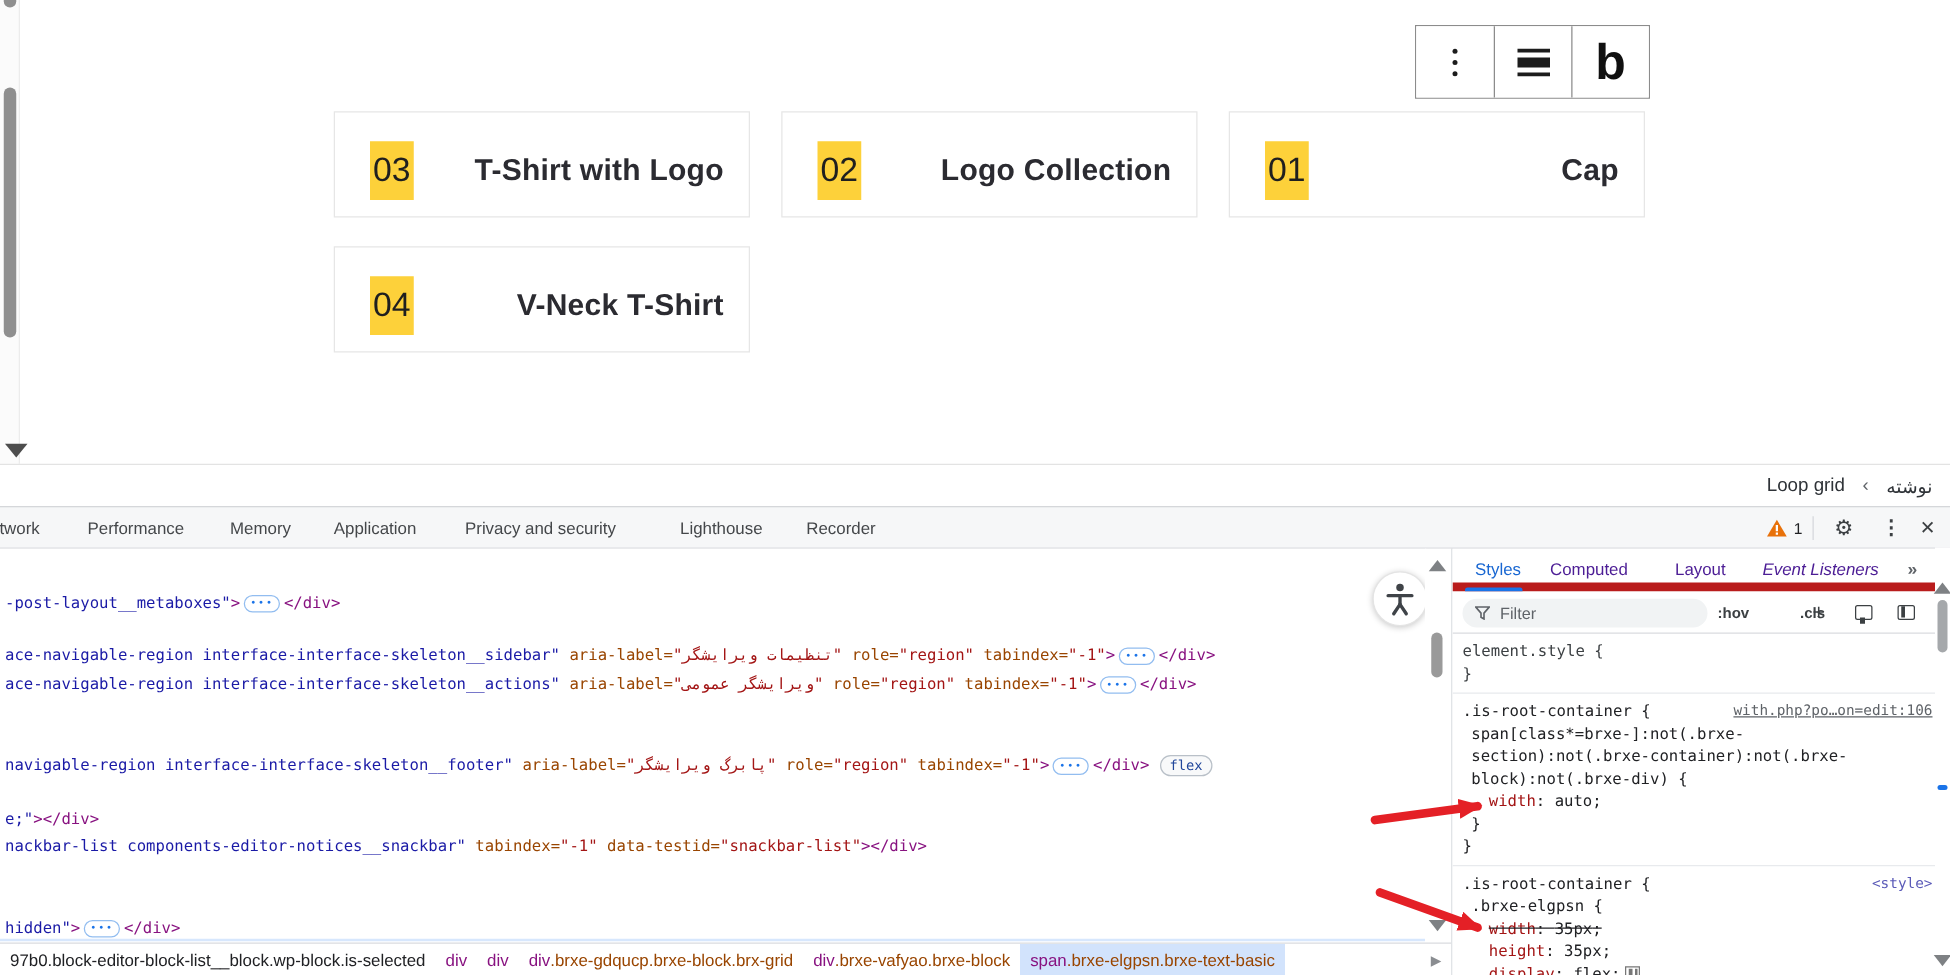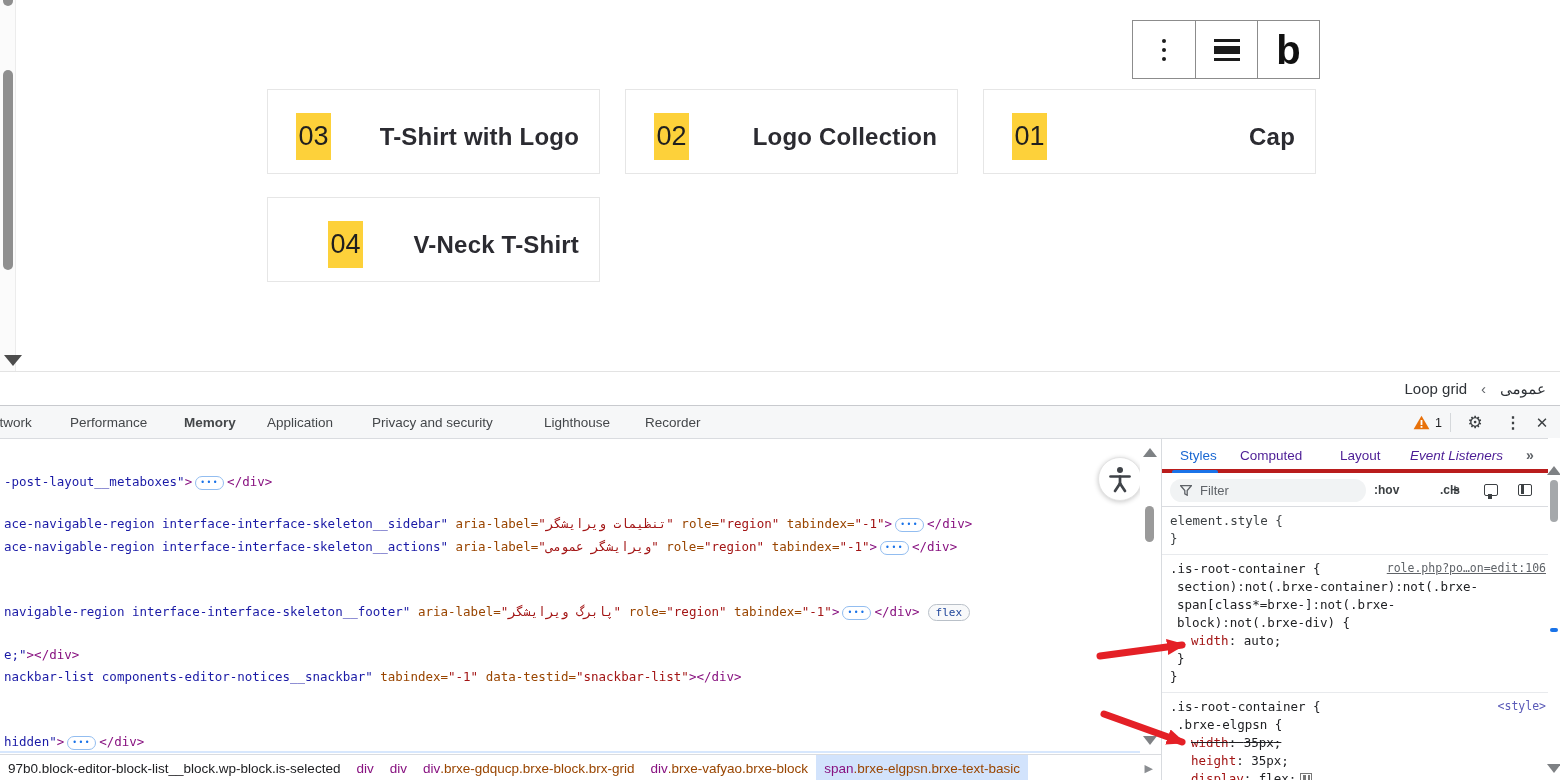--- a/index.html
+++ b/index.html
@@ -86,21 +86,21 @@
                    display:flex; align-items:stretch; overflow:hidden; font-size:13.5px; }
   .crumb { display:flex; align-items:center; padding:0 8px; white-space:nowrap; cursor:pointer; }
   .crumb-plain { color:#202124; }
   .crumb-tag { color:#881280; }
   .crumb-cls { color:#994500; }
   .crumb-selected { background:#d2e3fc; }
   .crumb-overflow { margin-left:auto; color:#8a8d91; font-size:11px; display:flex; align-items:center; padding:0 8px; cursor:pointer; }
 
   
   .styles-panel { left:1162px; top:33px; width:398px; height:342px; background:#fff; overflow:hidden; }
-  .sp-tabs { position:relative; height:34px; border-bottom:4px solid #b91c1c; }
+  .sp-tabs { position:relative; height:34px; border-bottom:7px solid #b91c1c; }
   .sp-tab { position:absolute; top:0; height:33px; line-height:33px; font-size:13.5px; color:#4c1d95; cursor:pointer; white-space:nowrap; }
   .sp-tab.active { color:#1967d2; }
   .sp-underline { position:absolute; left:10px; top:31px; width:46px; height:3px; background:#1a73e8; border-radius:2px 2px 0 0; }
   .sp-more { position:absolute; left:364px; top:0; height:33px; line-height:33px; font-size:14px; color:#5f6368; font-weight:700; cursor:pointer; }
 
   .sp-filter-row { position:relative; height:34px; border-bottom:1px solid #dadce0; }
   .filter-pill { position:absolute; left:8px; top:6px; width:196px; height:23px; background:#f1f3f4; border-radius:12px;
                  display:flex; align-items:center; gap:8px; padding:0 10px; cursor:text; }
   .filter-text { font-size:13px; color:#5f6368; }
   .sp-mini { position:absolute; top:0; height:34px; line-height:34px; font-size:12px; font-weight:700; color:#3c4043; cursor:pointer; }
@@ -170,40 +170,40 @@
       </div>
       <div class="card">
         <span class="badge" style="background: rgb(253, 209, 58);">02</span>
         <span class="card-title">Logo Collection</span>
       </div>
       <div class="card">
         <span class="badge" style="background: rgb(253, 209, 58);">01</span>
         <span class="card-title">Cap</span>
       </div>
       <div class="card">
-        <span class="badge" style="background: rgb(253, 209, 58); margin-left: 32px;">04</span>
+        <span class="badge" style="background: rgb(253, 209, 58);">04</span>
         <span class="card-title">V-Neck T-Shirt</span>
       </div>
     </div>
 
   <div class="abs canvas-sep"></div>
 
   <div class="abs bb-row">
     <span class="bb-left">Loop grid</span>
     <span class="bb-chevron">‹</span>
-    <span class="bb-right">عمومی</span>
+    <span class="bb-right">نوشته</span>
   </div>
 
   <div class="abs devtools">
 
     <div class="abs dt-toolbar">
       <div id="dt-tabs">
           <span class="dt-tab" style="left: -8px;">etwork</span>
           <span class="dt-tab" style="left: 70px;">Performance</span>
-          <span class="dt-tab" style="left: 184px; font-weight: bold;">Memory</span>
+          <span class="dt-tab" style="left: 184px;">Memory</span>
           <span class="dt-tab" style="left: 267px;">Application</span>
           <span class="dt-tab" style="left: 372px;">Privacy and security</span>
           <span class="dt-tab" style="left: 544px;">Lighthouse</span>
           <span class="dt-tab" style="left: 645px;">Recorder</span>
         </div>
       <div class="dt-warn">
         <svg class="warn-tri" viewBox="0 0 17 15">
           <path d="M8.5 0.8 L16.4 14.2 H0.6 Z" fill="#e8710a"></path>
           <rect x="7.6" y="5" width="1.8" height="5" fill="#fff"></rect>
           <rect x="7.6" y="11" width="1.8" height="1.8" fill="#fff"></rect>
@@ -299,24 +299,24 @@
         <span class="sp-mini" style="left:288px;font-size:17px;font-weight:400;">+</span>
         <span class="icon-box paint" style="left:322px;"></span>
         <span class="icon-box dock" style="left:356px;"></span>
       </div>
       <div class="styles-rules" id="styles-rules">
           <div class="style-section">
             <div class="code-line es-sel">element.style {</div>
             <div class="code-line es-sel">}</div>
           </div>
           <div class="style-section">
-            <span class="src-link">role.php?po…on=edit:106</span>
+            <span class="src-link">with.php?po…on=edit:106</span>
             <div class="code-line">.is-root-container {</div>
+            <div class="code-line code-indent1">span[class*=brxe-]:not(.brxe-</div>
             <div class="code-line code-indent1">section):not(.brxe-container):not(.brxe-</div>
-            <div class="code-line code-indent1">span[class*=brxe-]:not(.brxe-</div>
             <div class="code-line code-indent1">block):not(.brxe-div) {</div>
             <div class="code-line decl"><span><span class="prop">width</span><span class="val">: </span><span class="val">auto</span><span class="val">;</span></span></div>
             <div class="code-line code-indent1">}</div>
             <div class="code-line">}</div>
           </div>
           <div class="style-section">
             <span class="src-link style-tag">&lt;style&gt;</span>
             <div class="code-line">.is-root-container {</div>
             <div class="code-line code-indent1">.brxe-elgpsn {</div>
             <div class="code-line decl"><span class="struck"><span class="prop">width</span><span class="val">: </span><span class="val">35px</span><span class="val">;</span></span></div>

